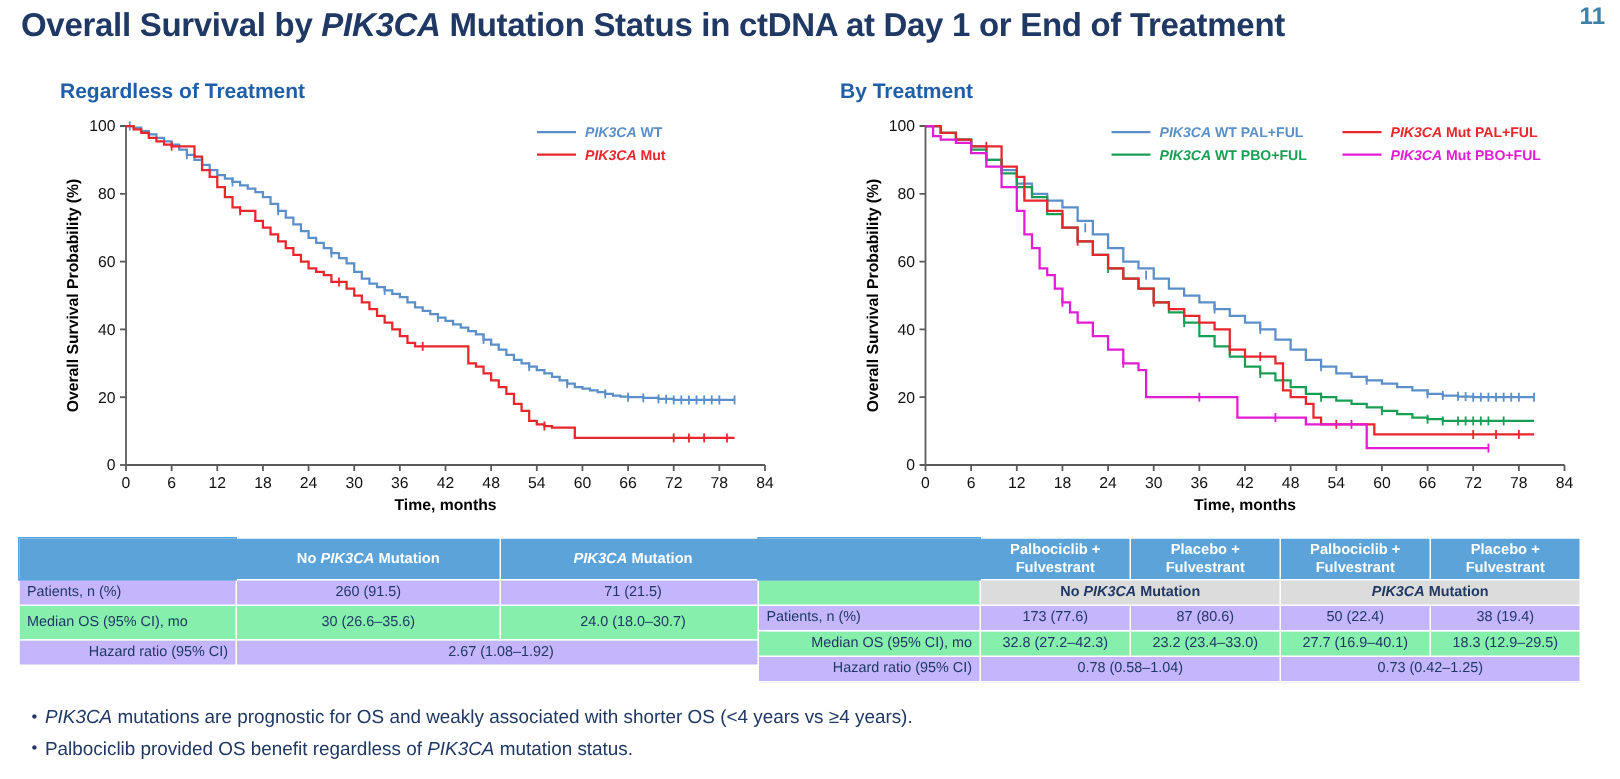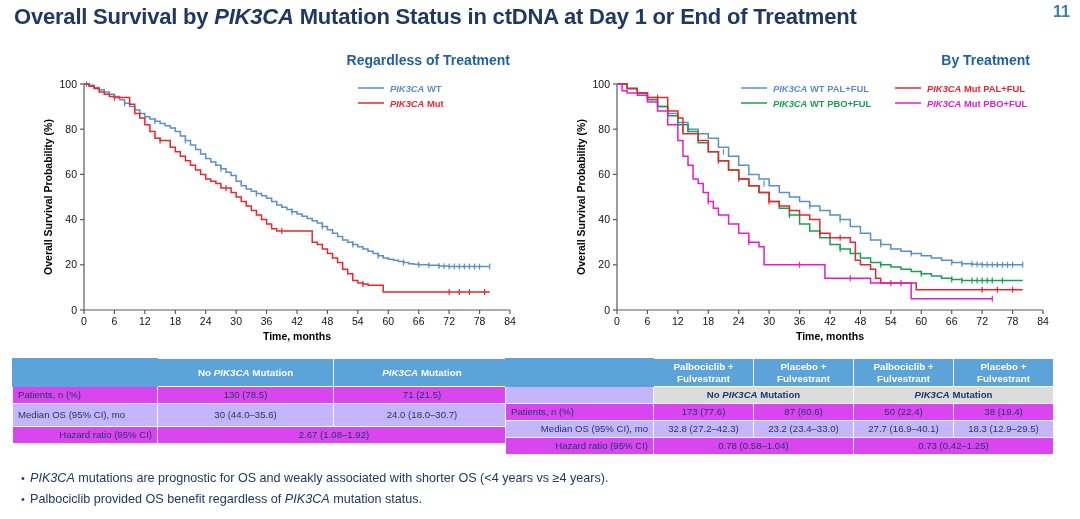--- a/index.html
+++ b/index.html
@@ -22,21 +22,21 @@
   }
   .title .it { font-style:italic; }
   .slide-num {
     position:absolute; right:10px; top:3px;
     font-size:16px; font-weight:bold; color:#3E7FA8;
   }
 
   
   .panel-title {
     position:absolute; font-size:14px; font-weight:bold;
-    color:#1F5FA9; text-align:right;
+    color:#1F5FA9; text-align:left;
   }
   #pt-left  { left:40px;  top:52px; width:470px; }
   #pt-right { left:560px; top:52px; width:470px; }
 
   
   .chart { position:absolute; }
   #chart-left  { left:12px;  top:72px; width:510px; height:275px; }
   #chart-right { left:545px; top:72px; width:510px; height:275px; }
   .chart svg { display:block; }
 
@@ -63,22 +63,22 @@
     font-size:9.6px; color:#1F3864; padding:2px 4px;
     vertical-align:middle; text-align:center; line-height:11.5px;
   }
   .tbl .hdr {
     background:#5BA3D9; color:#ffffff; font-weight:bold;
     font-size:9.8px; line-height:11.5px; height:28px;
   }
   .tbl .hdr-blank { background:#5BA3D9; border-color:#5BA3D9; }
   .tbl .rowlab { text-align:left; padding-left:5px; font-weight:normal; }
   .tbl .rowlab.r { text-align:right; padding-right:5px; }
-  .tbl .shade   { background:#c4b5fd; }
-  .tbl .white   { background:#d946ef;margin-left:25px; }
+  .tbl .shade   { background:#86efac; }
+  .tbl .white   { background:#c4b5fd;margin-left:25px; }
   .tbl .subhdr  { background:#DCDCDC; font-weight:bold; }
   .tbl tr { height:17px; }
   .tbl .tall { height:23px; }
   .it { font-style:italic; }
 
   
   .bullets { position:absolute; left:16px; top:470px; width:1050px; }
   .bullet { display:flex; align-items:flex-start; margin-bottom:4px; }
   .bullet .dot {
     width:14px; flex:0 0 14px; text-align:center;
@@ -303,26 +303,26 @@
         <col style="width: 177px;">
       </colgroup>
       <tbody>
         <tr>
           <th class="hdr hdr-blank"></th>
           <th class="hdr"><span>No </span><span class="it">PIK3CA</span><span> Mutation</span></th>
           <th class="hdr"><span class="it">PIK3CA</span><span> Mutation</span></th>
         </tr>
         <tr>
           <td class="rowlab white">Patients, n (%)</td>
-          <td class="white">130 (78.5)</td>
+          <td class="white">260 (91.5)</td>
           <td class="white">71 (21.5)</td>
         </tr>
         <tr class="tall">
           <td class="rowlab shade">Median OS (95% CI), mo</td>
-          <td class="shade">30 (44.0–35.6)</td>
+          <td class="shade">30 (26.6–35.6)</td>
           <td class="shade">24.0 (18.0–30.7)</td>
         </tr>
         <tr>
           <td class="rowlab white r">Hazard ratio (95% CI)</td>
           <td colspan="2" class="white">2.67 (1.08–1.92)</td>
         </tr>
       </tbody>
     </table>
   <table class="tbl" id="tbl-right">
       <colgroup>

